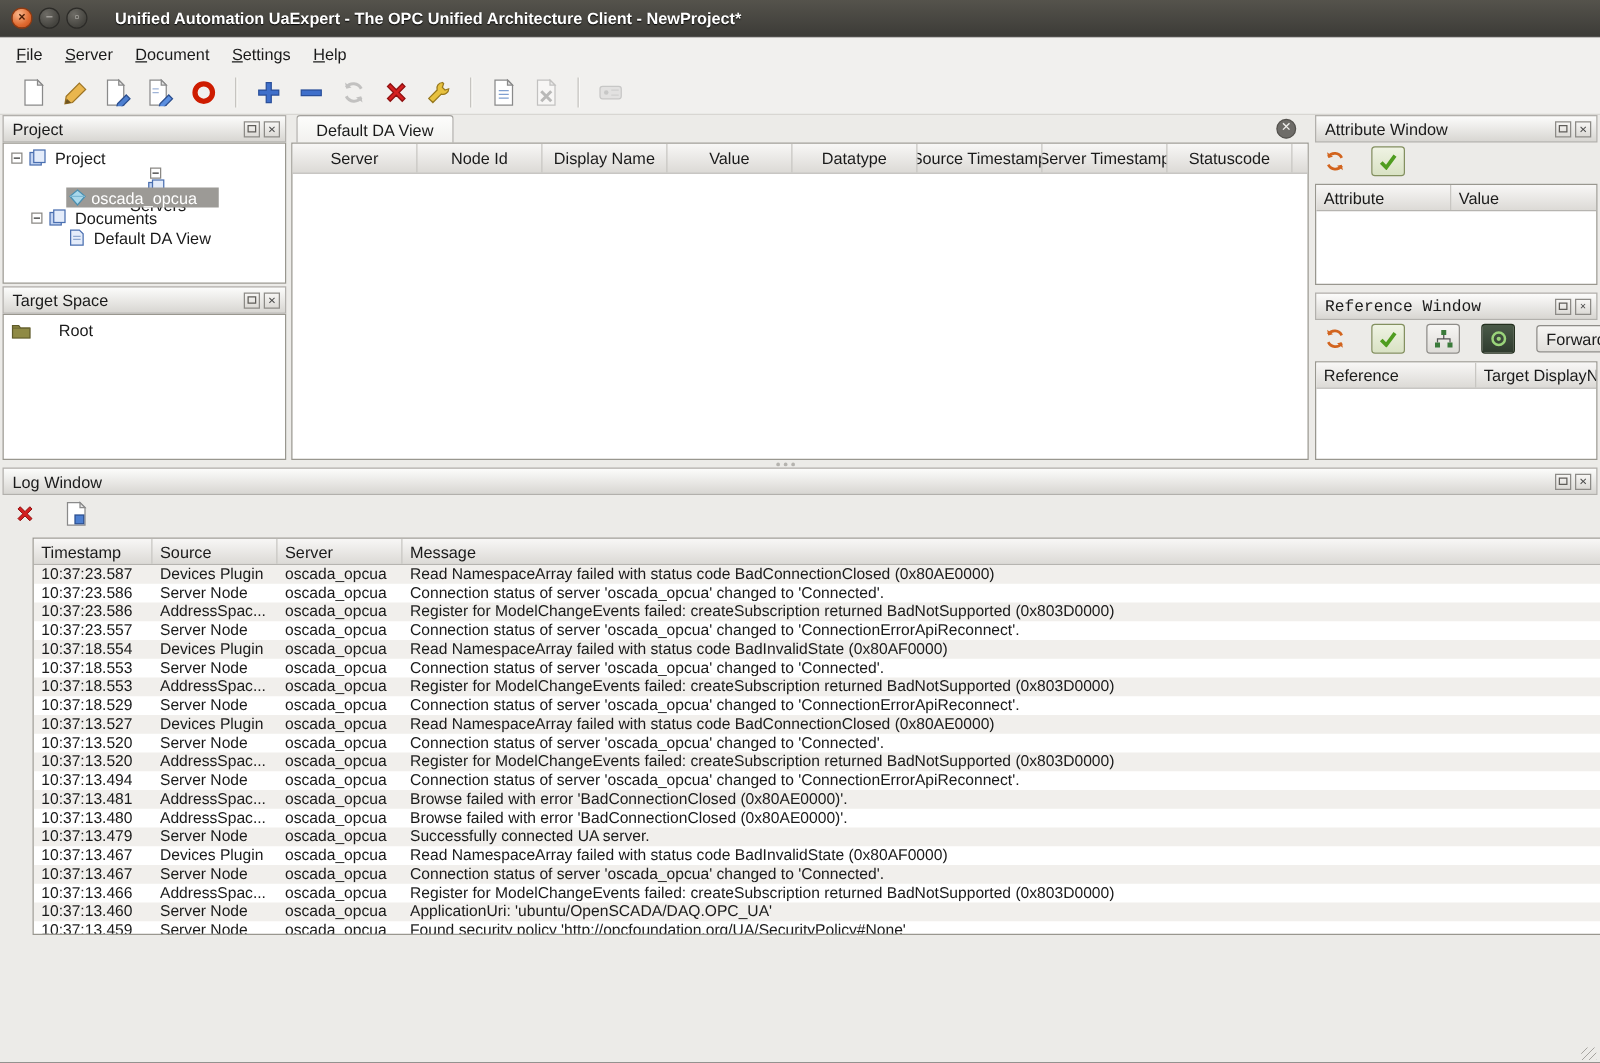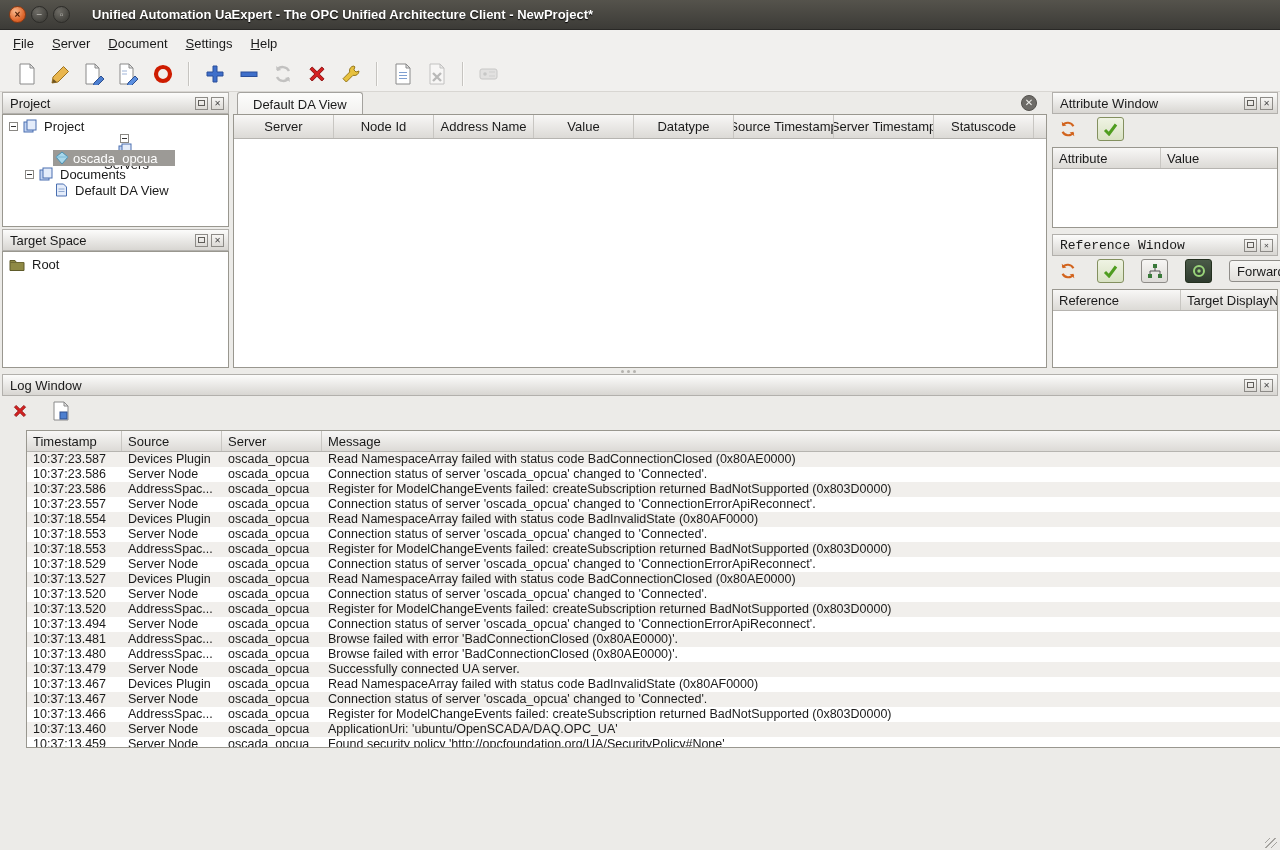--- a/index.html
+++ b/index.html
@@ -271,42 +271,42 @@
 
   <div class="panel-header" style="top:229px; left:2px; width:227px;">
     <span>Target Space</span>
     <span class="spacer"></span>
     <span class="ph-btn">
         <span class="ph-float-inner"></span>
       </span>
     <span class="ph-btn">✕</span>
   </div>
   <div class="content-box" style="top:251px; left:2px; width:227px; height:117px;">
-    <div class="tree-row" style="padding-left:6px; margin-top:4px;">
+    <div class="tree-row" style="padding-left:6px; margin-top:4px;gap:15px;">
       <span class="ticon">
           <svg width="16" height="13" viewBox="0 0 16 13">
             <path d="M1 2.5h5l1.5 2H15v8H1z" fill="#8f8a45" stroke="#5f5b2a"></path>
             <path d="M1 4.5h14" stroke="#6e6933"></path>
           </svg>
         </span>
       <span class="tree-label">Root</span>
     </div>
   </div>
 
   <div class="tabbar">
     <div class="tab">
       <span>Default DA View</span>
     </div>
     <div class="tab-close">✕</div>
   </div>
   <div class="content-box da-box">
     <div class="grid-header da-header">
       <div class="gh-cell center da-col">Server</div>
       <div class="gh-cell center da-col">Node Id</div>
-      <div class="gh-cell center da-col">Address Name</div>
+      <div class="gh-cell center da-col">Display Name</div>
       <div class="gh-cell center da-col">Value</div>
       <div class="gh-cell center da-col">Datatype</div>
       <div class="gh-cell center da-col">Source Timestamp</div>
       <div class="gh-cell center da-col">Server Timestamp</div>
       <div class="gh-cell center da-col">Statuscode</div>
       <div style="flex:1"></div>
     </div>
   </div>
 
   <div class="panel-header" style="top:92px; left:1052px; width:226px;">

